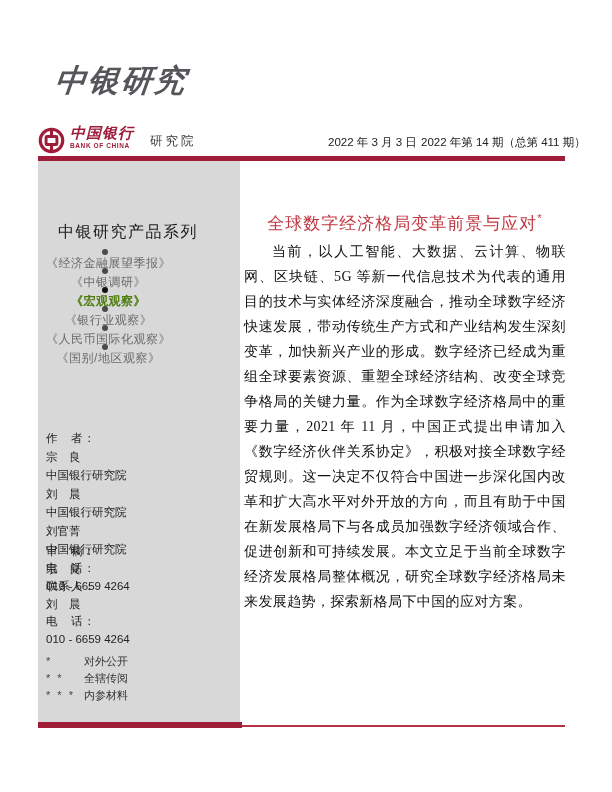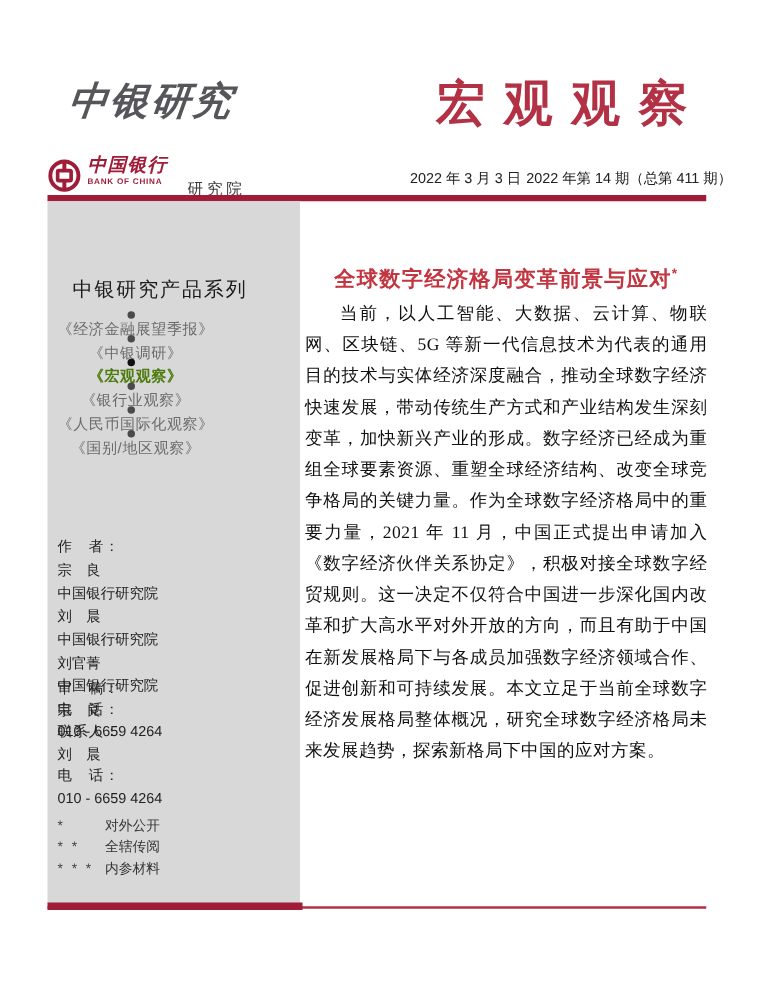--- a/index.html
+++ b/index.html
@@ -23,21 +23,21 @@
   }
   .bank-row{position:absolute;left:38px;top:126px;width:527px;height:32px;}
   .logo{position:absolute;left:0;top:1px;}
   .bank-names{position:absolute;left:32px;top:0px;line-height:1;}
   .bank-cn{
     font-family:Liberation Serif, serif;
     font-weight:bold;font-style:italic;font-size:15px;color:#a01d39;letter-spacing:1px;
   }
   .bank-en{font-size:6.5px;font-weight:bold;color:#a01d39;letter-spacing:0.6px;margin-top:2px;}
   .institute{
-    position:absolute;left:112px;top:17px;font-size:12.5px;color:#3a3a3a;letter-spacing:3px;
+    position:absolute;left:112px;top:7px;font-size:12.5px;color:#3a3a3a;letter-spacing:3px;
   }
   .issue-line{position:absolute;top:9px;left:250px;width:277px;font-size:11.5px;color:#222;white-space:nowrap;}
   .issue-date{position:absolute;left:40px;}
   .issue-no{position:absolute;left:133px;}
   .rule-top{position:absolute;left:38px;top:156px;width:527px;height:5px;background:#a01d39;}
   
   .sidebar{position:absolute;left:38px;top:161px;width:202px;height:562px;background:#d8d8d8;}
   .sb-heading{
     position:absolute;left:20px;top:61px;font-size:16px;color:#1b1b1b;letter-spacing:1.5px;
   }
@@ -55,38 +55,37 @@
   .approvers{position:absolute;left:8px;top:382px;font-size:11.5px;color:#222;line-height:17.5px;}
   .footnotes{position:absolute;left:8px;top:492px;font-size:11px;color:#333;line-height:17px;}
   .f-row{display:flex;}
   .f-mark{width:38px;letter-spacing:2px;color:#444;}
   
   .rule-bottom-thin{position:absolute;left:38px;top:725px;width:527px;height:1.5px;background:#b23145;}
   .rule-bottom-thick{position:absolute;left:38px;top:722px;width:204px;height:6px;background:#a01d39;}
   
   .article{position:absolute;left:244px;top:212px;width:322px;}
   .article-title{
-    text-align:center;font-size:17px;font-weight:bold;color:#c13640;
+    text-align:center;font-size:17px;font-weight:normal;color:#c13640;
     letter-spacing:1px;white-space:nowrap;
   }
   .article-title sup{font-size:11px;}
   .article-body{
     margin-top:4px;
     font-family:"Liberation Serif","DejaVu Serif",serif;
     font-size:14px;line-height:25px;color:#101010;
     text-align:justify;text-indent:2em;letter-spacing:0.4px;
   }
 </style>
 </head>
 <body>
 
 <div class="page">
 
   <div class="calligraphy">中银研究</div>
-  <div class="masthead-title">宏观观察</div>
 
   <div class="bank-row">
     <div class="logo">
       <svg width="27" height="27" viewBox="0 0 60 60">
         <circle cx="30" cy="30" r="25" fill="none" stroke="#a01d39" stroke-width="7"></circle>
         <rect x="26.5" y="5" width="7" height="16" fill="#a01d39"></rect>
         <rect x="26.5" y="39" width="7" height="16" fill="#a01d39"></rect>
         <rect x="18" y="21" width="24" height="18" rx="2" fill="none" stroke="#a01d39" stroke-width="6.5"></rect>
       </svg>
     </div>

